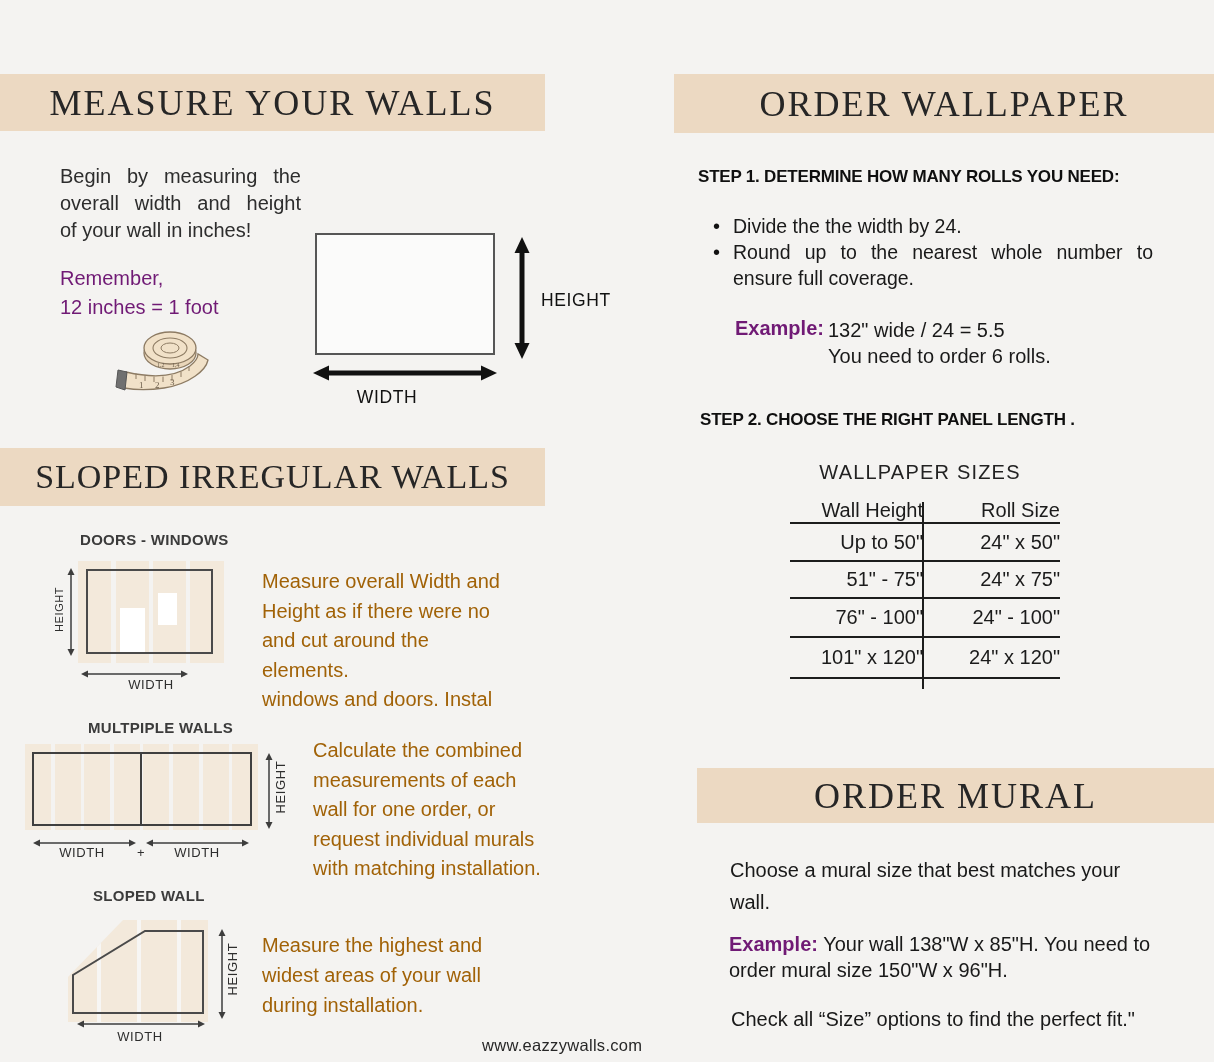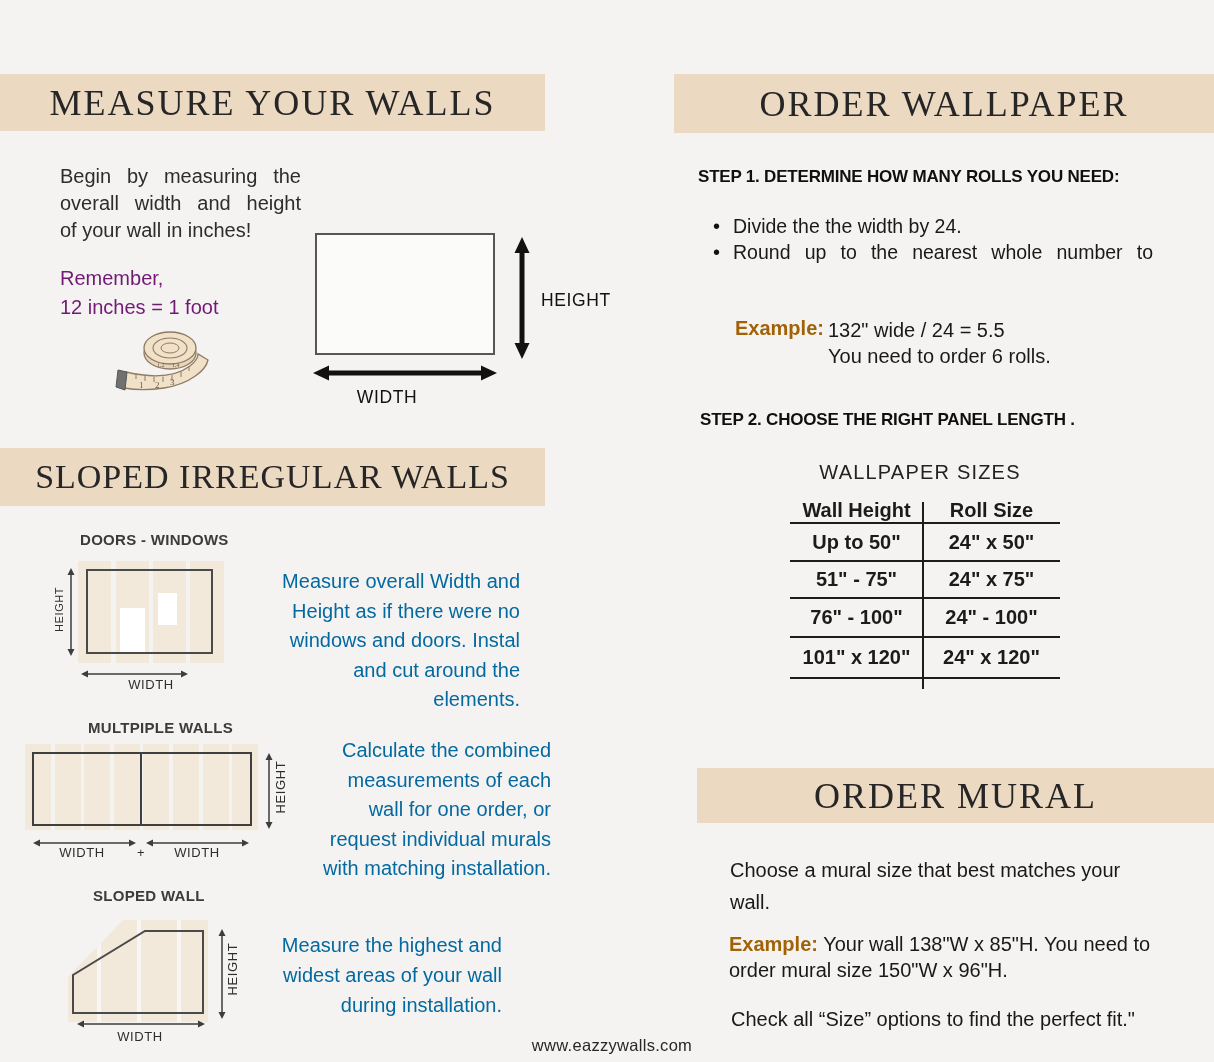--- a/index.html
+++ b/index.html
@@ -4,50 +4,50 @@
 <style>
   html,body{margin:0;padding:0;background:#f4f3f1;}
   .page{position:relative;width:1214px;height:1062px;background:#f4f3f1;overflow:hidden;
         font-family:"Liberation Sans",sans-serif;color:#1f1f1f;}
   .abs{position:absolute;}
   
   .band{background:#ecd9c2;display:flex;align-items:center;justify-content:center;}
   .band-title{font-family:"Liberation Serif",serif;font-weight:400;color:#262626;
               letter-spacing:2px;white-space:nowrap;}
   
-  .body20{font-size:20px;line-height:29.5px;color:#0369a1;text-align:right;}
+  .body20{font-size:20px;line-height:29.5px;color:#a16207;}
   .line{display:block;}
   .stretch{text-align:justify;text-align-last:justify;}
   
   .dlabel{font-size:15px;font-weight:700;color:#3b3b3b;letter-spacing:.3px;white-space:nowrap;}
   
   .mcap{font-size:13px;color:#2e2e2e;letter-spacing:.6px;text-align:center;white-space:nowrap;}
   .vlabel{transform:rotate(-90deg);transform-origin:center;text-align:center;}
   
   .bigcap{font-size:17.5px;color:#111;letter-spacing:.6px;white-space:nowrap;}
   
   .wallrect{background:#fbfbfa;border:2px solid #565656;}
   .outline{border:2px solid #4a4a4a;background:transparent;}
   .panels-doors{background:repeating-linear-gradient(90deg,#f3e9db 0 33px,rgba(0,0,0,0) 33px 37.5px);}
   .panels-multi{background:repeating-linear-gradient(90deg,#f3e9db 0 26px,rgba(0,0,0,0) 26px 29.6px);}
   .whitecut{background:#ffffff;}
   
   .stephead{font-size:17px;font-weight:700;color:#0f0f0f;letter-spacing:-0.2px;white-space:nowrap;}
   .bullet-row{display:flex;align-items:flex-start;}
   .bullet-row::before{content:"\2022";font-size:20px;line-height:26px;margin-right:13px;color:#111;}
   .btext{font-size:19.5px;line-height:26px;color:#191919;}
-  .exlabel{font-weight:700;font-size:20px;color:#a16207;}
+  .exlabel{font-weight:700;font-size:20px;color:#701a75;}
   .extext{font-size:20px;line-height:26px;color:#191919;}
   .tabletitle{font-size:20px;letter-spacing:1.2px;color:#222;text-align:center;}
   .wtable{width:270px;}
   .trow{display:flex;align-items:center;border-bottom:2px solid #1c1c1c;}
-  .tcell{font-size:20px;color:#1b1b1b;text-align:center;font-weight:bold;}
+  .tcell{font-size:20px;color:#1b1b1b;text-align:right;}
   .tcell.l{width:133px;}
   .tcell.r{flex:1;}
-  .footer{font-size:16.5px;color:#272727;text-align:center;letter-spacing:.3px;}
+  .footer{font-size:16.5px;color:#272727;letter-spacing:.3px;}
 </style>
 </head>
 <body>
 
 <div class="page">
 
   <div class="band abs" style="left:0;top:74px;width:545px;height:57px">
     <span class="band-title" style="font-size:36px">MEASURE YOUR WALLS</span>
   </div>
 
@@ -126,22 +126,22 @@
   <svg class="abs" style="left:81px;top:668px" width="107" height="12" viewBox="0 0 107 12">
     <line x1="4" y1="6" x2="103" y2="6" stroke="#3d3d3d" stroke-width="1.5"></line>
     <polygon points="0,6 7,2.6 7,9.4" fill="#3d3d3d"></polygon>
       <polygon points="107,6 100,2.6 100,9.4" fill="#3d3d3d"></polygon>
   </svg>
   <div class="abs mcap" style="left:111px;top:677px;width:80px">WIDTH</div>
 
   <div class="abs body20" style="left:262px;top:567px;width:258px">
     <span class="line">Measure overall Width and</span>
     <span class="line">Height as if there were no</span>
+    <span class="line">and cut around the elements.</span>
     <span class="line">windows and doors. Instal</span>
-    <span class="line">and cut around the elements.</span>
   </div>
 
   <div class="abs dlabel" style="left:88px;top:719px">MULTPIPLE WALLS</div>
 
   <div class="abs panels-multi" style="left:25px;top:744px;width:237px;height:86px"></div>
   <div class="abs outline" style="left:32px;top:752px;width:216px;height:70px;border-color:#3f3f3f"></div>
   <div class="abs" style="left:140px;top:752px;width:2px;height:74px;background:#3f3f3f"></div>
 
   <svg class="abs" style="left:263px;top:753px" width="12" height="76" viewBox="0 0 12 76">
     <line x1="6" y1="4" x2="6" y2="72" stroke="#3d3d3d" stroke-width="1.5"></line>
@@ -215,20 +215,21 @@
 
   <div class="abs stephead" style="left:698px;top:167px">STEP 1. DETERMINE HOW MANY ROLLS YOU NEED:</div>
 
   <div class="abs" style="left:713px;top:213px;width:440px">
     <div class="bullet-row">
       <div class="btext">Divide the the width by 24.</div>
     </div>
     <div class="bullet-row">
       <div class="btext" style="width:423px">
         <span class="line stretch">Round up to the nearest whole number to</span>
+        <span class="line">ensure full coverage.</span>
       </div>
     </div>
   </div>
 
   <div class="abs" style="left:735px;top:317px;display:flex">
     <div class="exlabel" style="width:93px">Example:</div>
     <div>
       <div class="extext">132" wide / 24 = 5.5</div>
       <div class="extext">You need to order 6 rolls.</div>
     </div>

